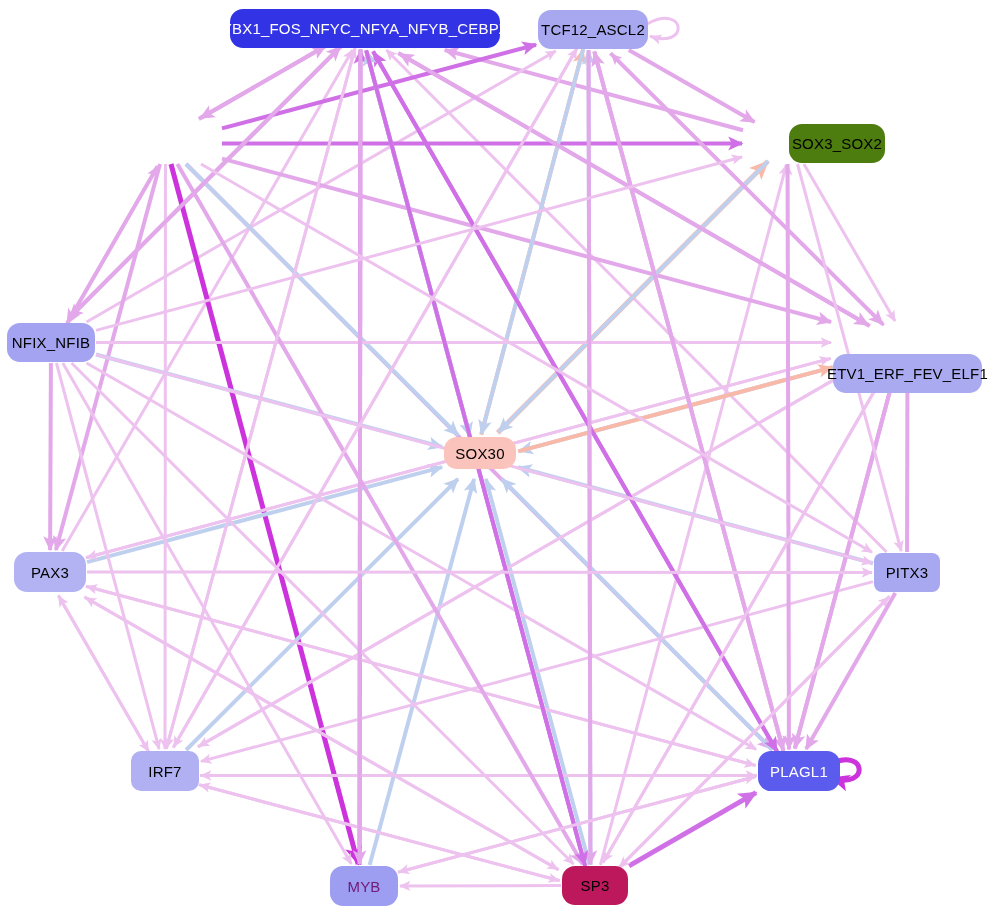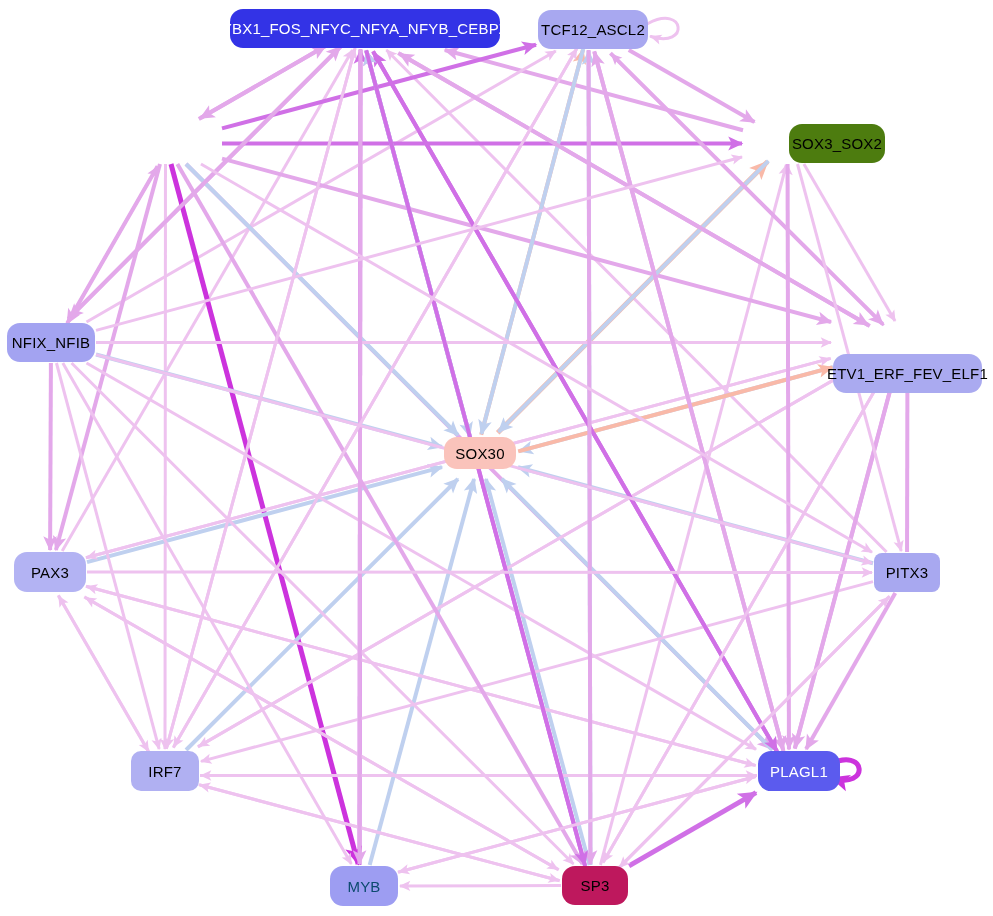--- a/index.html
+++ b/index.html
@@ -398,20 +398,20 @@
       </div>
       <div class="node" style="left: 874px; top: 553px; width: 66px; height: 39px; background: rgb(168, 168, 240); color: rgb(0, 0, 0); border-radius: 8px;">
         <span class="node-label">PITX3</span>
       </div>
       <div class="node" style="left: 131px; top: 751px; width: 68px; height: 40px; background: rgb(176, 176, 242); color: rgb(0, 0, 0); border-radius: 10px;">
         <span class="node-label">IRF7</span>
       </div>
       <div class="node" style="left: 758px; top: 751px; width: 82px; height: 40px; background: rgb(91, 91, 238); color: rgb(255, 255, 255);">
         <span class="node-label">PLAGL1</span>
       </div>
-      <div class="node" style="left: 330px; top: 866px; width: 68px; height: 40px; background: rgb(157, 157, 242); color: #0c4a6e;">
+      <div class="node" style="left: 330px; top: 866px; width: 68px; height: 40px; background: rgb(157, 157, 242); color: #701a75;">
         <span class="node-label">MYB</span>
       </div>
       <div class="node" style="left: 562px; top: 866px; width: 66px; height: 39px; background: #be185d; color: rgb(0, 0, 0);">
         <span class="node-label">SP3</span>
       </div>
     </div>
 </div>
 
 </body></html>

